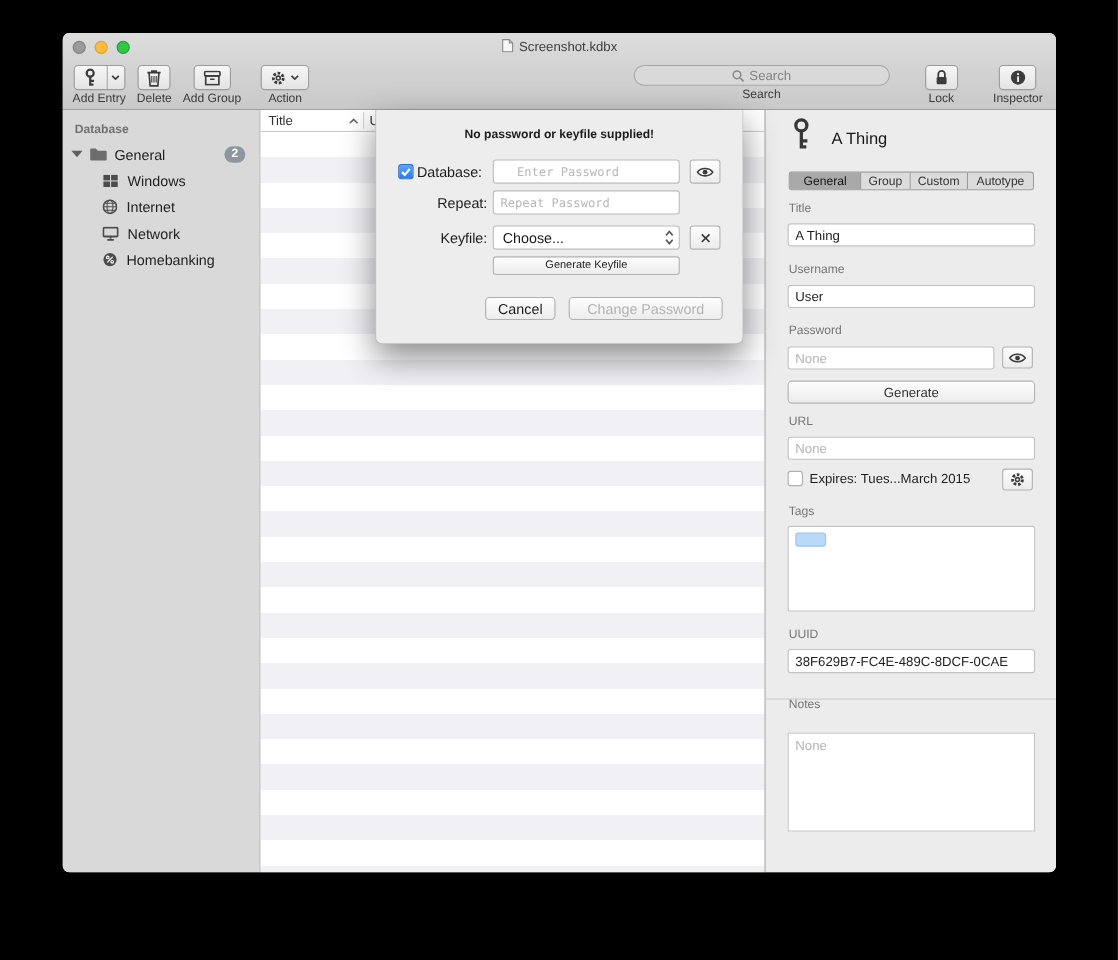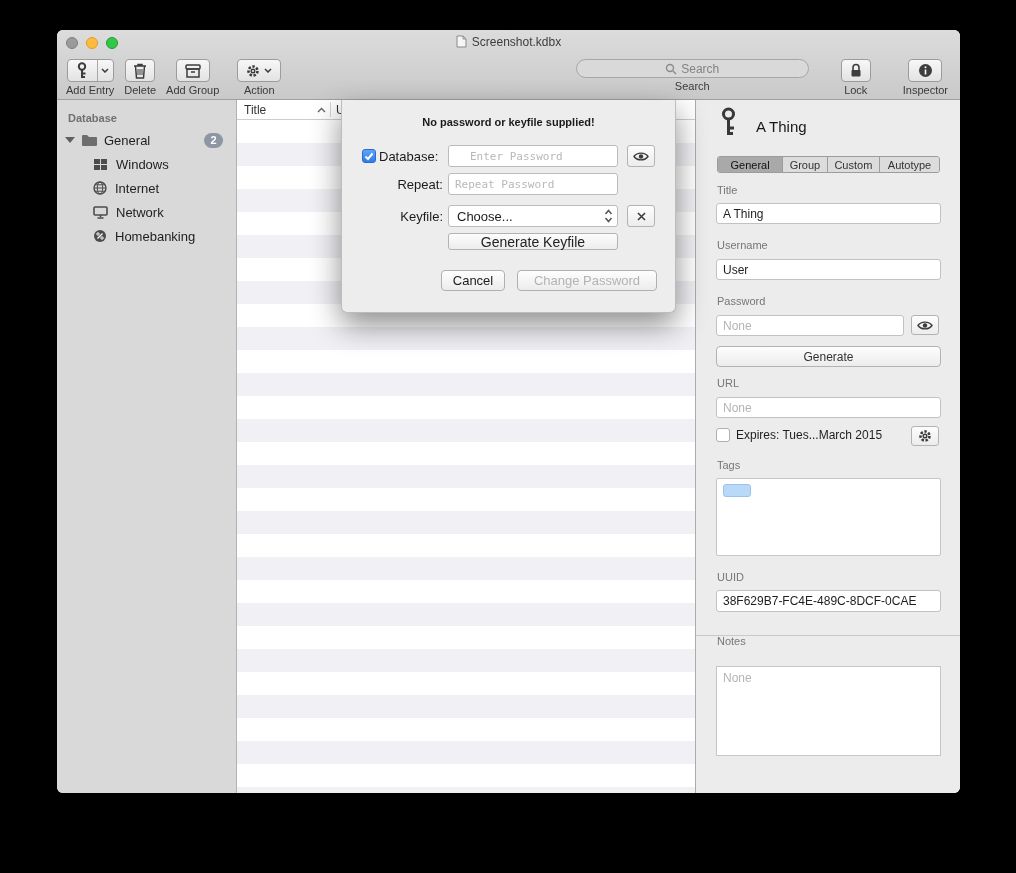--- a/index.html
+++ b/index.html
@@ -94,21 +94,21 @@
   .dfield::placeholder { color:#b8b8b8; }
   .cb-on { position:absolute; left:20px; top:49px; width:14px; height:14px; border-radius:3px;
            background:linear-gradient(#5ba7f7,#2e7ce9); border:1px solid #2a6cce;
            display:flex; align-items:center; justify-content:center; }
   .dsq { position:absolute; left:285px; width:28px; height:22px; background:linear-gradient(#fdfdfd,#ececec);
          border:1px solid #b3b3b3; border-radius:3px; display:flex; align-items:center; justify-content:center; }
   .dselect { position:absolute; left:106px; top:105px; width:170px; height:22px; background:#fff; border:1px solid #bcbcbc;
              border-radius:3px; display:flex; align-items:center; font-size:13px; color:#1b1b1b; padding:0 4px 0 8px; }
   .dselect .chev { margin-left:auto; }
   .genkey-btn { position:absolute; left:106px; top:133px; width:170px; height:17px; background:linear-gradient(#fdfdfd,#ececec);
-                border:1px solid #b3b3b3; border-radius:3px; font-size:14px; color:#222;
+                border:1px solid #b3b3b3; border-radius:3px; font-size:10px; color:#222;
                 display:flex; align-items:center; justify-content:center; font-family:"Liberation Sans",sans-serif; }
   .dbtn { position:absolute; top:170px; height:21px; background:linear-gradient(#fefefe,#ececec); border:1px solid #b0b0b0;
           border-radius:4px; font-size:13px; color:#1b1b1b; display:flex; align-items:center; justify-content:center;
           font-family:"Liberation Sans",sans-serif; }
   .dbtn.cancel { left:99px; width:64px; }
   .dbtn.disabled { left:175px; width:140px; color:#b3b3b3; }
 </style>
 </head>
 <body>
 

